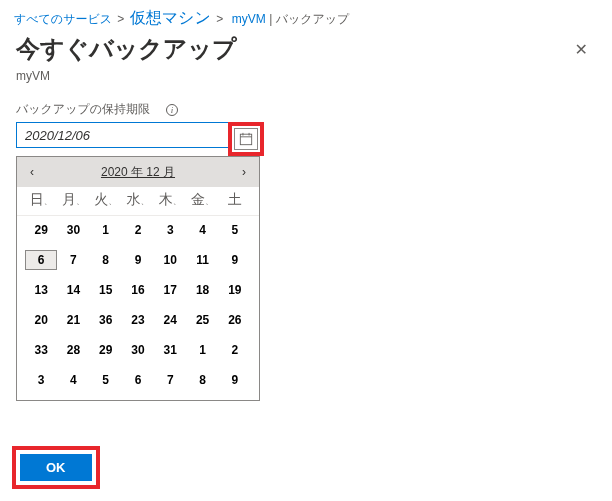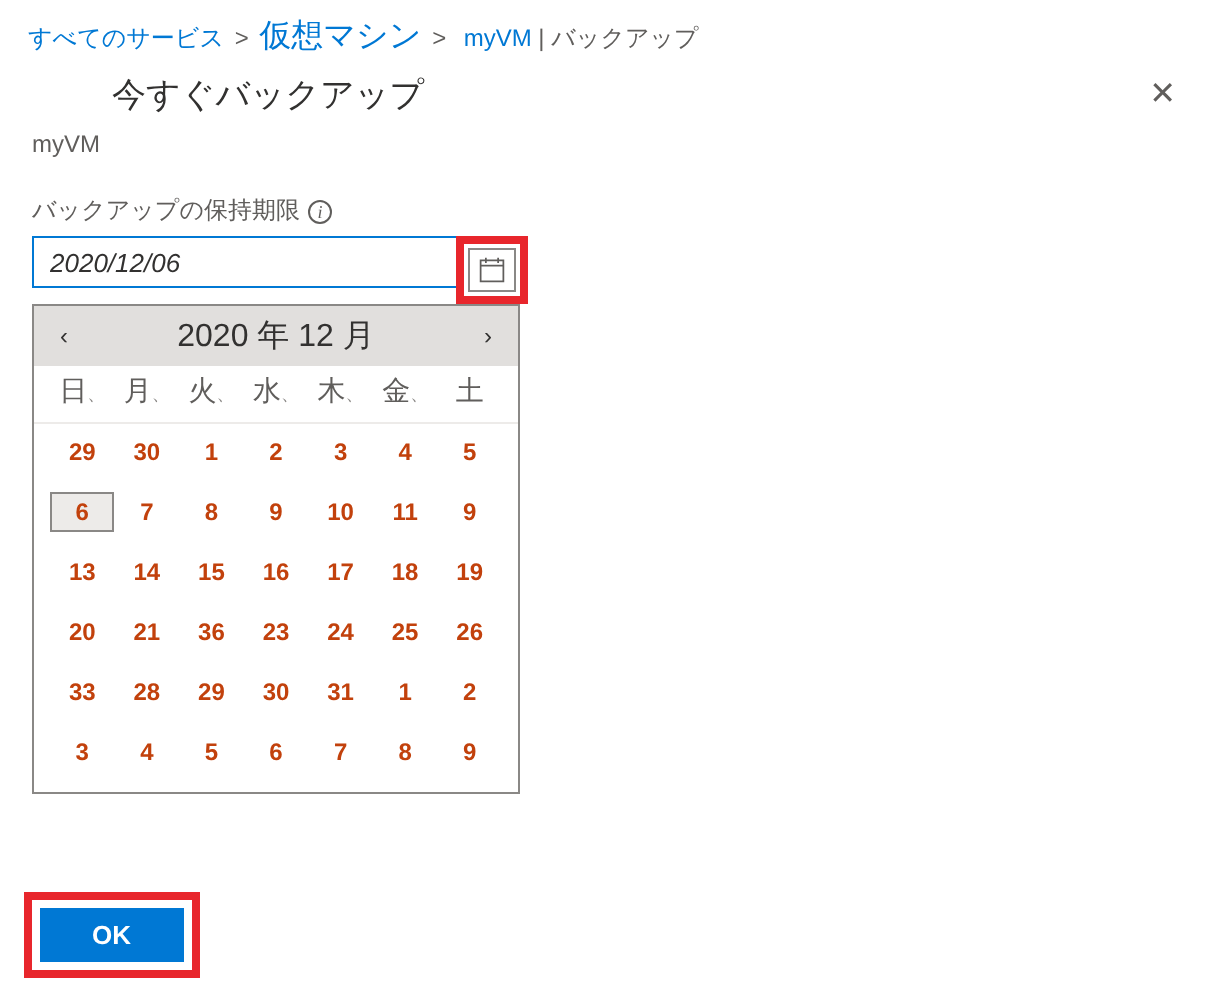--- a/index.html
+++ b/index.html
@@ -21,43 +21,42 @@
   .breadcrumb a { color: #0078d4; text-decoration: none; }
   .breadcrumb .vm-link { font-size: 16px; }
   .breadcrumb .sep { color: #605e5c; margin: 0 2px; }
   .header-row {
     padding: 2px 16px 4px 16px;
     display: flex;
     align-items: center;
     justify-content: space-between;
   }
   .title {
-    font-size: 17px;
-    font-weight: 400;
-    color: #323130;
-    margin-left: 40px;
+    font-size: 24px;
+    font-weight: 700;
+    color: #323130;
   }
   .close-btn {
     font-size: 16px;
     cursor: pointer;
     color: #605e5c;
     padding: 4px 8px;
   }
   .subtitle {
     padding: 0 16px 18px 16px;
     font-size: 12px;
     color: #605e5c;
   }
   .field-label {
     padding: 0 16px 4px 16px;
     font-size: 12px;
     color: #605e5c;
     display: flex;
     align-items: center;
-    gap: 4px;
+    gap: 16px;
   }
   .info-icon {
     width: 12px; height: 12px;
     border: 1px solid #605e5c;
     border-radius: 50%;
     display: inline-flex;
     align-items: center;
     justify-content: center;
     font-size: 9px;
     font-style: italic;
@@ -111,22 +110,23 @@
     height: 30px;
   }
   .cal-nav {
     width: 30px;
     text-align: center;
     cursor: pointer;
     font-size: 12px;
     color: #323130;
   }
   .cal-title {
-    font-size: 16px;
-    color: #323130;
+    font-size: 12px;
+    color: #323130;
+    text-decoration: underline;
   }
   .dow-row {
     display: grid;
     grid-template-columns: repeat(7, 1fr);
     padding: 4px 8px 6px 8px;
     border-bottom: 1px solid #edebe9;
   }
   .dow {
     text-align: center;
     font-size: 14px;
@@ -136,21 +136,21 @@
   .grid {
     display: grid;
     grid-template-columns: repeat(7, 1fr);
     padding: 4px 8px 10px 8px;
     row-gap: 10px;
   }
   .day {
     text-align: center;
     font-size: 12px;
     font-weight: 600;
-    color: #c2410c;
+    color: #000000;
     cursor: pointer;
     height: 20px;
     line-height: 20px;
   }
   .day.selected {
     background: #edebe9;
     border: 1px solid #8a8886;
     line-height: 18px;
   }
   .footer {

